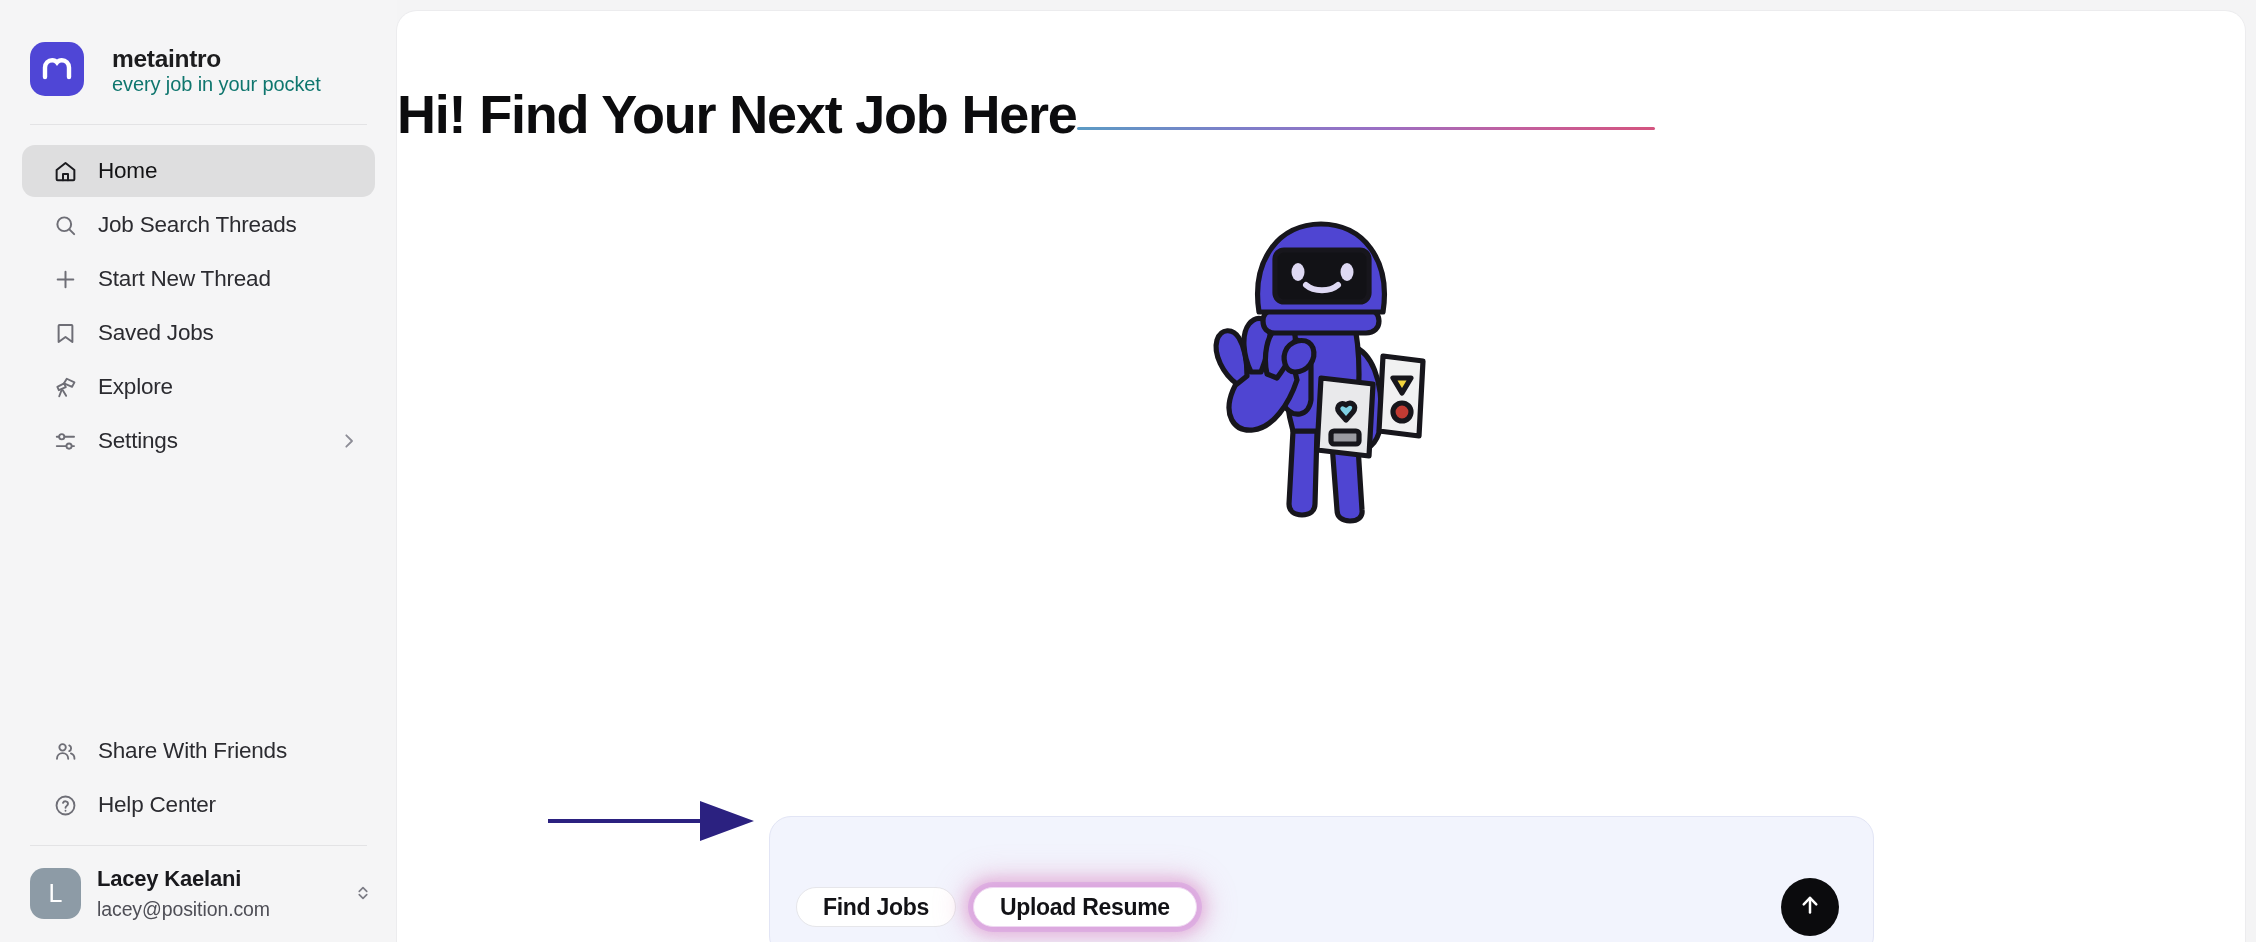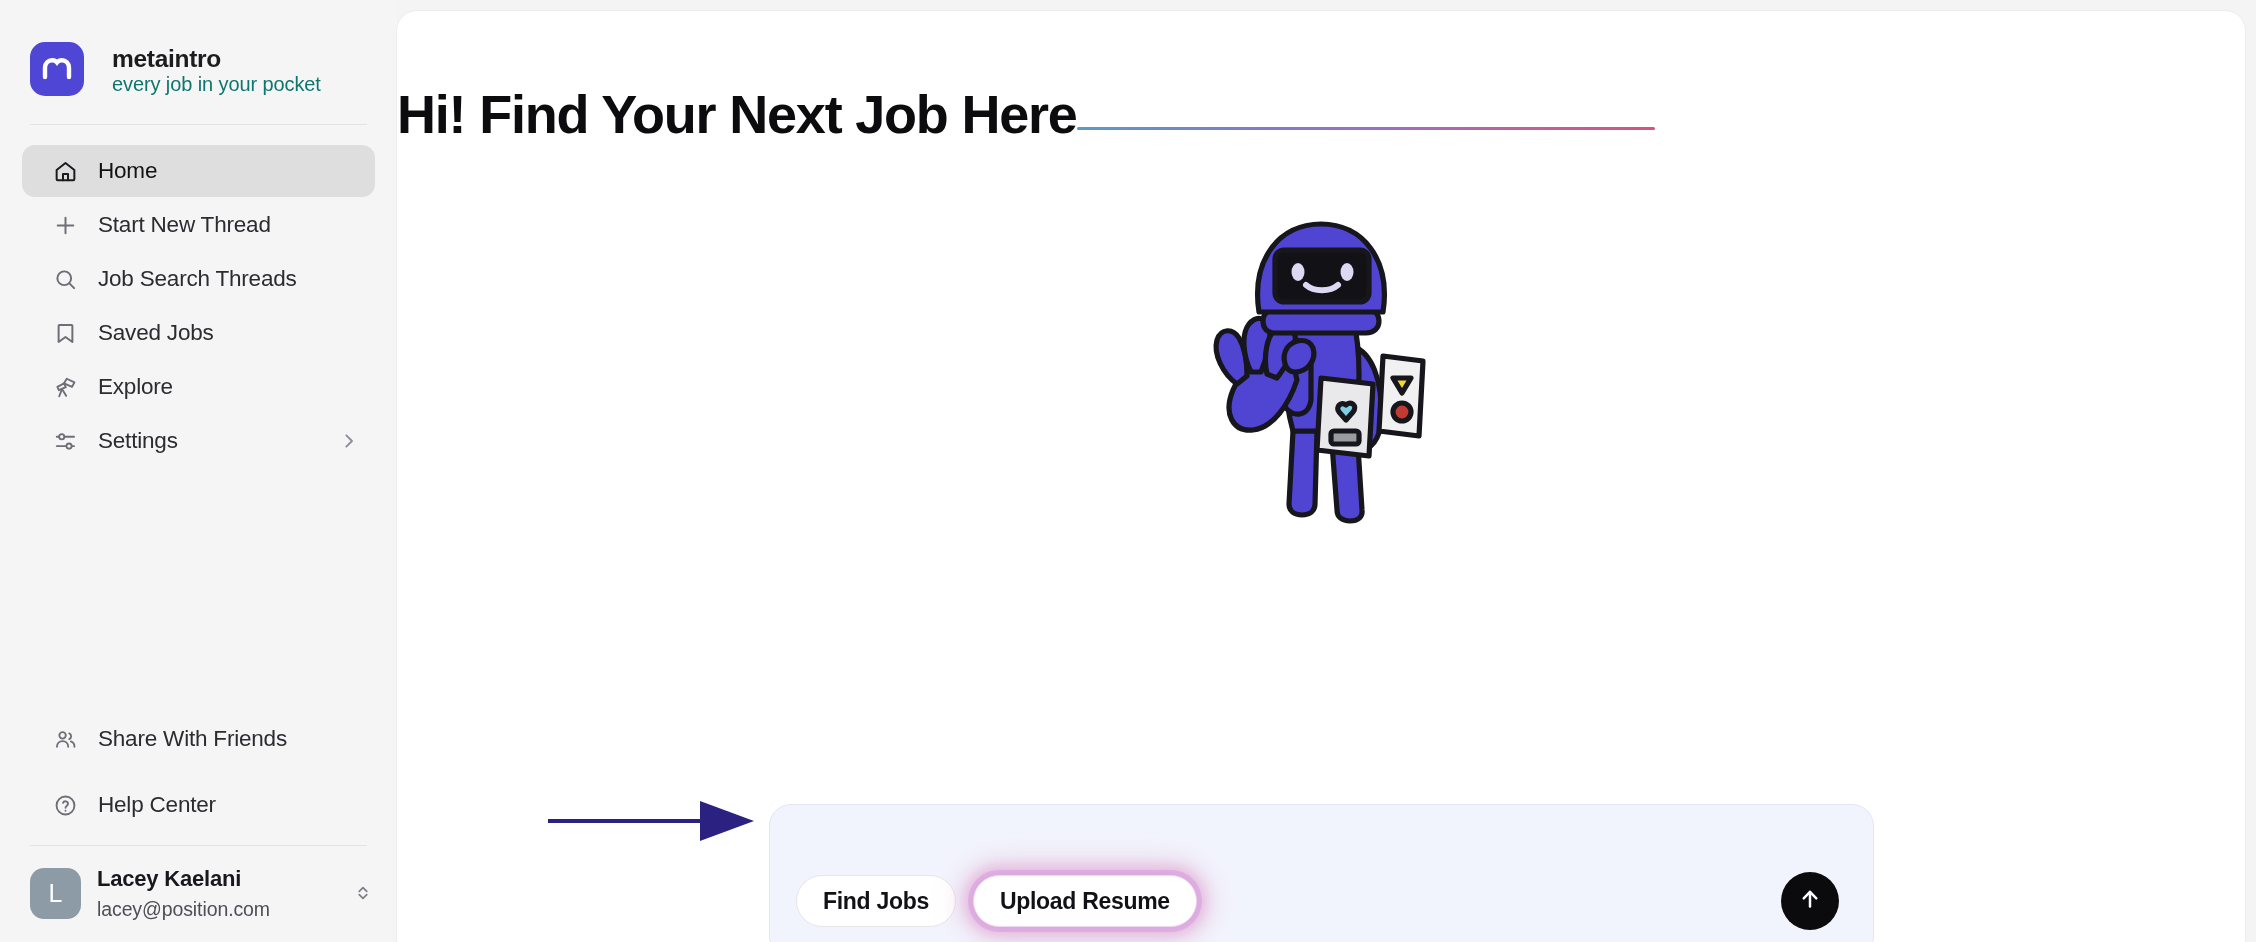--- a/index.html
+++ b/index.html
@@ -116,21 +116,21 @@
     color: #8d8d96;
     display: flex;
   }
 
   .sidebar-spacer { flex: 1 1 auto; }
 
   .nav-bottom {
     padding: 0 22px 0 22px;
     display: flex;
     flex-direction: column;
-    gap: 14px;
+    gap: 2px;
   }
 
   .divider-bottom {
     height: 1px;
     background: #e3e3e5;
     margin: 14px 30px 0 30px;
   }
 
   .profile {
     display: flex;
@@ -239,21 +239,21 @@
     padding-left: 4px;
   }
   .chip-row {
     display: flex;
     align-items: center;
     gap: 17px;
     margin-top: 40px;
     position: relative;
   }
   .chip {
-    height: 52px;
+    height: 40px;
     padding: 0 26px;
     border-radius: 26px;
     background: #ffffff;
     border: 1.5px solid #e6e6ea;
     display: flex;
     align-items: center;
     font-size: 23px;
     font-weight: bold;
     color: #121216;
     letter-spacing: -0.3px;
@@ -324,34 +324,34 @@
             <path d="M3.5 10.5 L12 3.8 L20.5 10.5 L20.5 19.5 A1 1 0 0 1 19.5 20.5 L4.5 20.5 A1 1 0 0 1 3.5 19.5 Z"></path>
             <path d="M9.6 20.5 L9.6 14.3 L14.4 14.3 L14.4 20.5"></path>
           </svg>
         </span>
         <span class="label">Home</span>
       </div>
 
       <div class="nav-item">
         <span class="nav-icon">
           <svg width="25" height="25" viewBox="0 0 24 24" fill="none" stroke="currentColor" stroke-width="1.9" stroke-linecap="round">
-            <path d="M12 4.5 L12 19.5 M4.5 12 L19.5 12"></path>
-          </svg>
-        </span>
-        <span class="label">Start New Thread</span>
-      </div>
-
-      <div class="nav-item">
-        <span class="nav-icon">
-          <svg width="25" height="25" viewBox="0 0 24 24" fill="none" stroke="currentColor" stroke-width="1.9" stroke-linecap="round">
             <circle cx="10.8" cy="10.8" r="6.6"></circle>
             <path d="M15.7 15.7 L20.3 20.3"></path>
           </svg>
         </span>
         <span class="label">Job Search Threads</span>
+      </div>
+
+      <div class="nav-item">
+        <span class="nav-icon">
+          <svg width="25" height="25" viewBox="0 0 24 24" fill="none" stroke="currentColor" stroke-width="1.9" stroke-linecap="round">
+            <path d="M12 4.5 L12 19.5 M4.5 12 L19.5 12"></path>
+          </svg>
+        </span>
+        <span class="label">Start New Thread</span>
       </div>
 
       <div class="nav-item">
         <span class="nav-icon">
           <svg width="25" height="25" viewBox="0 0 24 24" fill="none" stroke="currentColor" stroke-width="1.9" stroke-linecap="round" stroke-linejoin="round">
             <path d="M6.2 3.8 L17.8 3.8 A0.8 0.8 0 0 1 18.6 4.6 L18.6 20.2 L12 15.4 L5.4 20.2 L5.4 4.6 A0.8 0.8 0 0 1 6.2 3.8 Z"></path>
           </svg>
         </span>
         <span class="label">Saved Jobs</span>
       </div>

